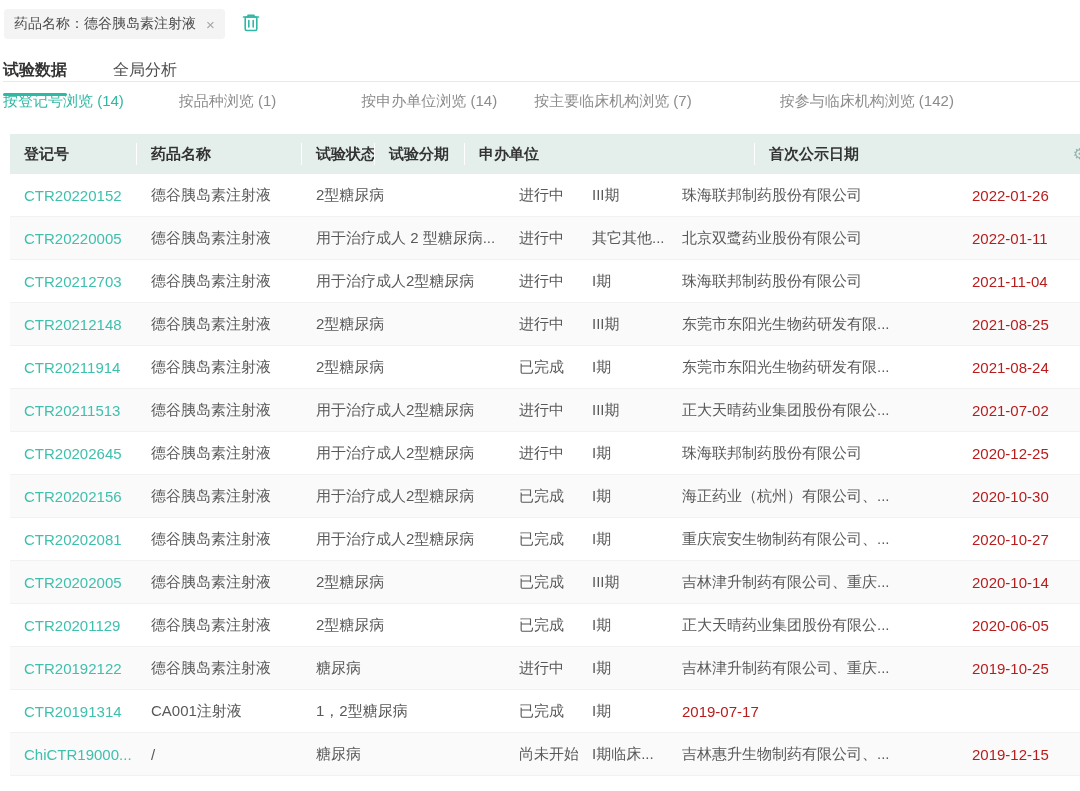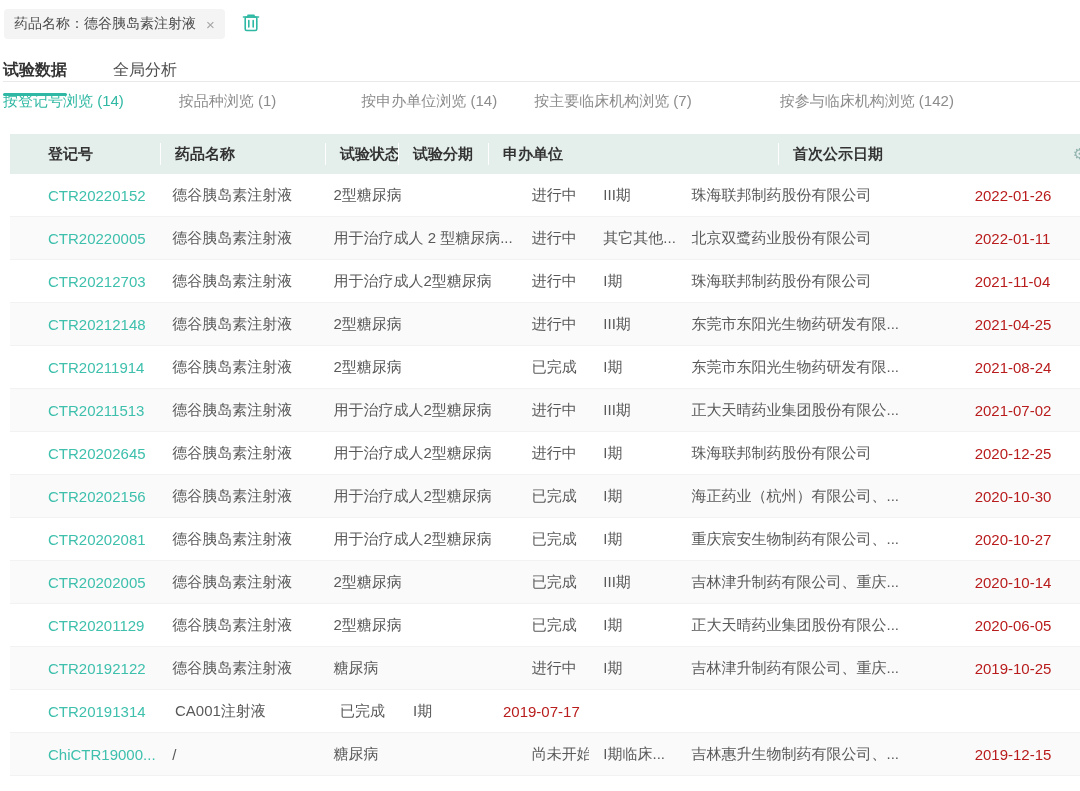--- a/index.html
+++ b/index.html
@@ -35,21 +35,21 @@
   .subtab:nth-child(3){margin-left:85px;}
   .subtab:nth-child(4){margin-left:37px;}
   .subtab:nth-child(5){margin-left:88px;}
 
   
   .table{margin:22px 0 0 10px;width:1070px;}
   .thead{display:flex;align-items:center;height:40px;background:var(--header-bg);position:relative;}
   .cell{padding-left:14px;white-space:nowrap;overflow:hidden;font-size:15px;}
   .th{font-weight:bold;color:#333;height:22px;line-height:22px;}
   .th:not(:last-of-type){border-right:1px solid rgba(255,255,255,.9);}
-  .col0{width:127px;margin-left:24px;}
+  .col0{width:127px;}
   .col1{width:165px;}
   .col2{width:203px;}
   .col3{width:73px;}
   .col4{width:90px;}
   .col5{width:290px;}
   .col6{width:122px;}
   .partial-icon{position:absolute;right:0;top:12px;width:7px;overflow:hidden;
     color:#93b4ae;font-size:15px;line-height:16px;cursor:pointer;}
   .trow{display:flex;align-items:center;height:43px;background:#fff;border-bottom:1px solid #f2f2f2;}
   .trow.alt{background:#fafafa;}
@@ -128,21 +128,21 @@
         <div class="cell col5">珠海联邦制药股份有限公司</div>
         <div class="cell col6">2021-11-04</div>
       </div>
       <div class="trow alt">
         <div class="cell col0">CTR20212148</div>
         <div class="cell col1">德谷胰岛素注射液</div>
         <div class="cell col2">2型糖尿病</div>
         <div class="cell col3">进行中</div>
         <div class="cell col4">III期</div>
         <div class="cell col5">东莞市东阳光生物药研发有限...</div>
-        <div class="cell col6">2021-04-25</div>
+        <div class="cell col6">2021-08-25</div>
       </div>
       <div class="trow">
         <div class="cell col0">CTR20211914</div>
         <div class="cell col1">德谷胰岛素注射液</div>
         <div class="cell col2">2型糖尿病</div>
         <div class="cell col3">已完成</div>
         <div class="cell col4">I期</div>
         <div class="cell col5">东莞市东阳光生物药研发有限...</div>
         <div class="cell col6">2021-08-24</div>
       </div>
@@ -205,20 +205,21 @@
         <div class="cell col1">德谷胰岛素注射液</div>
         <div class="cell col2">糖尿病</div>
         <div class="cell col3">进行中</div>
         <div class="cell col4">I期</div>
         <div class="cell col5">吉林津升制药有限公司、重庆...</div>
         <div class="cell col6">2019-10-25</div>
       </div>
       <div class="trow">
         <div class="cell col0">CTR20191314</div>
         <div class="cell col1">CA001注射液</div>
+        <div class="cell col2">1，2型糖尿病</div>
         <div class="cell col3">已完成</div>
         <div class="cell col4">I期</div>
         <div class="cell col6">2019-07-17</div>
       </div>
       <div class="trow alt">
         <div class="cell col0">ChiCTR19000...</div>
         <div class="cell col1">/</div>
         <div class="cell col2">糖尿病</div>
         <div class="cell col3">尚未开始</div>
         <div class="cell col4">I期临床...</div>

